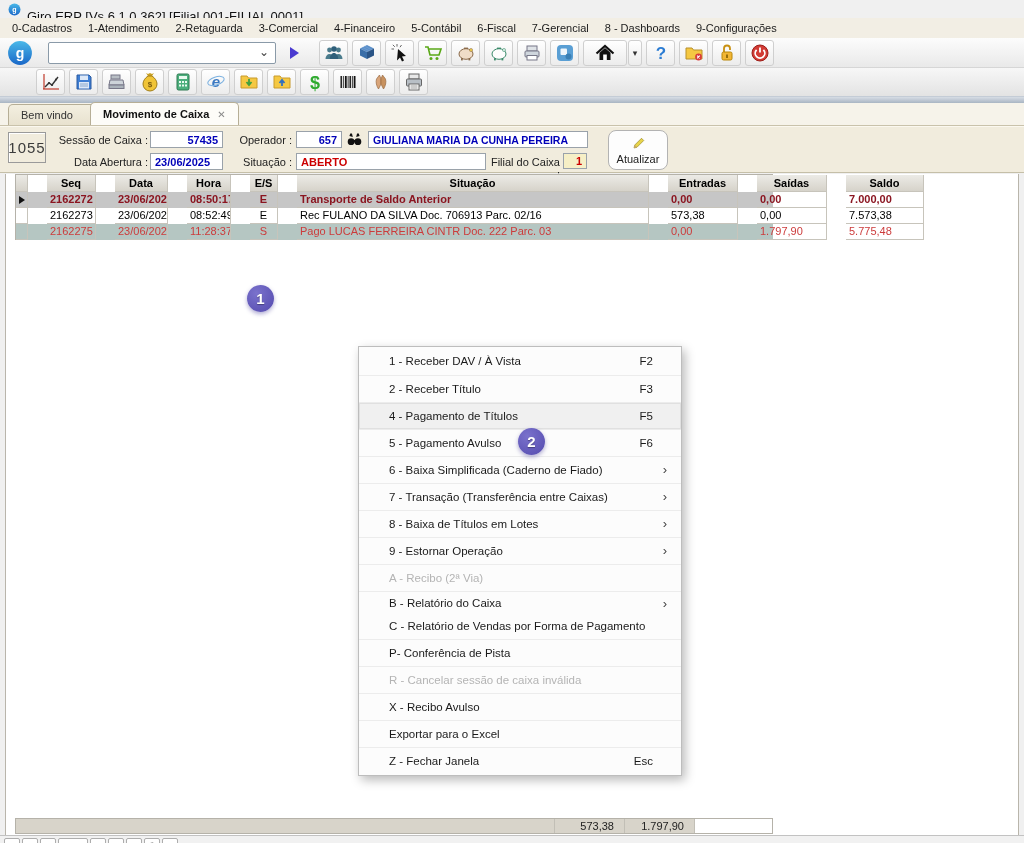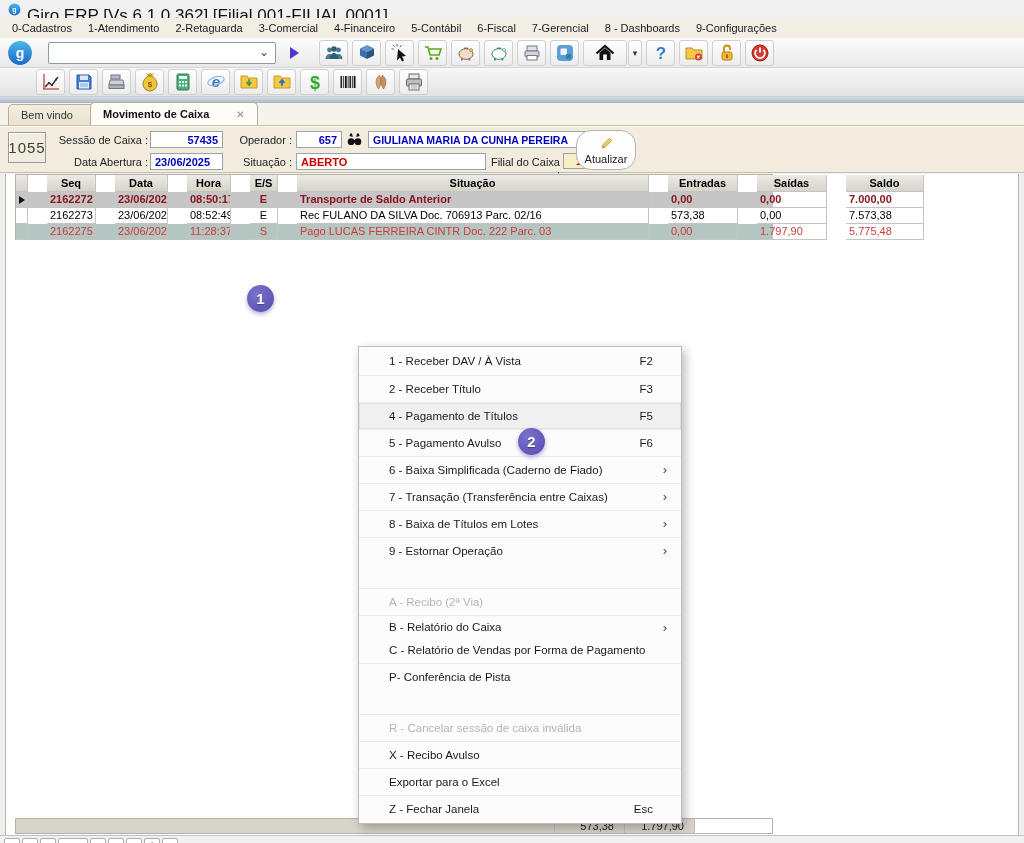--- a/index.html
+++ b/index.html
@@ -2,21 +2,21 @@
 <html><head>
 <meta charset="utf-8">
 <style>
   * { margin:0; padding:0; box-sizing:border-box; }
   html,body { width:1024px; height:843px; overflow:hidden; }
   body { position:relative; background:#f0f0f0; font-family:"Liberation Sans",sans-serif; font-size:11px; color:#1a1a1a; }
 
   
   .titlebar { position:absolute; top:0; left:0; right:0; height:18px; background:#f0f0f0; display:flex; align-items:center; padding-left:8px; }
   .titlebar svg { width:13px; height:13px; }
-  .titlebar .ttl { margin-left:6px; font-size:17px; color:#111;margin-top:14px; }
+  .titlebar .ttl { margin-left:6px; font-size:13px; color:#111;margin-top:14px; }
 
   
   .menubar { position:absolute; top:18px; left:0; right:0; height:20px; background:#f2eee4; display:flex; align-items:center; padding-left:4px; }
   .menubar .mi { padding:2px 8px; cursor:default; }
 
   
   .tb1 { position:absolute; top:38px; left:0; right:0; height:30px; background:linear-gradient(#fcfcfc,#e9e9e9); border-bottom:1px solid #d6d6d6; display:flex; align-items:center; }
   .logo-big { width:26px; height:26px; margin-left:7px; }
   .combo { margin-left:15px; width:228px; height:22px; background:#fff; border:1px solid #8a9aa8; border-radius:2px; position:relative; }
   .combo .arr { position:absolute; right:6px; top:2px; color:#444; font-size:12px; }
@@ -30,35 +30,35 @@
   
   .tb2 { position:absolute; top:68px; left:0; right:0; height:28px; background:linear-gradient(#f7f7f7,#e3e3e3); display:flex; align-items:center; }
   .tb2 .tbtn.first { margin-left:36px; }
 
   .strip { position:absolute; top:96px; left:0; right:0; height:7px; background:linear-gradient(#d7dde5,#a9b5c3); border-top:1px solid #c4ccd6; }
 
   
   .tabbar { position:absolute; top:103px; left:0; right:0; height:23px; background:#f6f3ea; border-bottom:1px solid #c9c2ab; }
   .tab { position:absolute; bottom:0; height:21px; border:1px solid #b6ae96; border-bottom:none; border-radius:5px 5px 0 0; display:flex; align-items:center; padding:0 12px; }
   .tab.inactive { left:8px; width:94px; background:linear-gradient(#f3efe0,#e8e2cf); color:#333; }
-  .tab.active { left:90px; height:23px; background:#fdfcf8; font-weight:bold; color:#111; z-index:2;gap:19px; }
+  .tab.active { left:90px; height:23px; background:#fdfcf8; font-weight:bold; color:#111; z-index:2; }
   .tab .close { margin-left:8px; font-weight:normal; color:#8a8a8a; font-size:10px; }
 
   
   .session { position:absolute; top:126px; left:0; right:0; height:47px; background:#f1ecdd; border-top:1px solid #fbf8ef; border-bottom:1px solid #c5bfa8; }
   .sess-abs { position:absolute; }
   .caixa-box { left:8px; top:5px; width:38px; height:31px; border:1px solid #9a9a9a; box-shadow:inset 1px 1px 0 #ffffff; display:flex; align-items:center; justify-content:center; font-size:15px; color:#3c3c3c; letter-spacing:1px; }
   .lbl { font-size:11px; color:#222; text-align:right; }
   .fld { background:#fff; border:1px solid #9aa2aa; font-weight:bold; color:#0000b8; font-size:11px; display:flex; align-items:center; }
   .fld.r { justify-content:flex-end; padding-right:4px; }
   .fld.l { padding-left:4px; }
   .fld.red { color:#cc0000; }
   .fld.beige { background:#f6efc6; }
   .binoc svg { width:17px; height:17px; }
-  .btn-atualizar { left:576px; top:3px; width:60px; height:40px; background:#fdfdfd; border:1px solid #b3b3b3; border-radius:15px; display:flex; flex-direction:column; align-items:center; justify-content:center; font-size:11px; color:#222; }
+  .btn-atualizar { left:608px; top:3px; width:60px; height:40px; background:#fdfdfd; border:1px solid #b3b3b3; border-radius:8px; display:flex; flex-direction:column; align-items:center; justify-content:center; font-size:11px; color:#222; }
   .btn-atualizar svg { width:15px; height:15px; margin-bottom:2px; }
 
   
   .content { position:absolute; top:174px; left:5px; width:1014px; height:661px; background:#ffffff; border-left:1px solid #b9b5ab; border-right:1px solid #b9b5ab; }
 
   
   .grid { position:absolute; left:9px; top:0; width:758px; border-top:1px solid #b5b2a9; border-left:1px solid #b5b2a9; }
   .grow { display:grid; grid-template-columns:12px 49px 53px 44px 28px 352px 70px 70px 78px;gap:19px; }
   .gcell { border-right:1px solid #c7c4bb; border-bottom:1px solid #c7c4bb; height:16px; line-height:15px; overflow:hidden; white-space:nowrap; padding:0 3px; }
   .ghead .gcell { height:17px; line-height:16px; background:linear-gradient(#ecebe6,#d6d3ca); font-weight:bold; text-align:center; color:#000; }
@@ -79,21 +79,21 @@
   
   .navbar { position:absolute; top:835px; left:0; right:0; height:20px; background:#f1f1f1; border-top:1px solid #c2c2c2; display:flex; align-items:flex-start; padding:2px 0 0 4px; }
   .nbtn { width:16px; height:15px; margin-right:2px; background:#fff; border:1px solid #adadad; border-radius:2px; font-size:8px; line-height:12px; text-align:center; color:#333; }
   .nbtn.widebtn { width:30px; background:#fff; }
 
   
   .ctx { position:absolute; left:358px; top:346px; width:324px; background:#fcfcfc; border:1px solid #bdbdbd; box-shadow:3px 4px 10px rgba(0,0,0,.28); z-index:50; padding:1px 0; }
   .cmi { position:relative; height:27px; line-height:26px; border-top:1px solid #ececec; padding-left:30px; font-size:11.5px; color:#1a1a1a; }
   .cmi.short { height:24px; line-height:23px; }
   .cmi.nosep { border-top:none; }
-  .cmi.disabled { color:#b4b4b4;margin-top:24px; }
+  .cmi.disabled { color:#b4b4b4; }
   .cmi.hl { background:#f0f0f0; box-shadow:inset 0 0 0 1px #e0e0e0; }
   .cmi .sc { position:absolute; right:28px; top:0; }
   .cmi .sub { position:absolute; right:14px; top:0; font-size:13px; color:#444; }
 
   
   .badge { position:absolute; width:27px; height:27px; border-radius:50%; background:radial-gradient(circle at 35% 30%, #7a72cc, #544aae); color:#fff; font-weight:bold; font-size:15px; display:flex; align-items:center; justify-content:center; z-index:60; box-shadow:0 2px 4px rgba(80,70,160,.45); text-shadow:0 1px 1px rgba(0,0,0,.35); }
   .badge1 { left:247px; top:285px; }
   .badge2 { left:518px; top:428px; }
 </style>
 </head>

